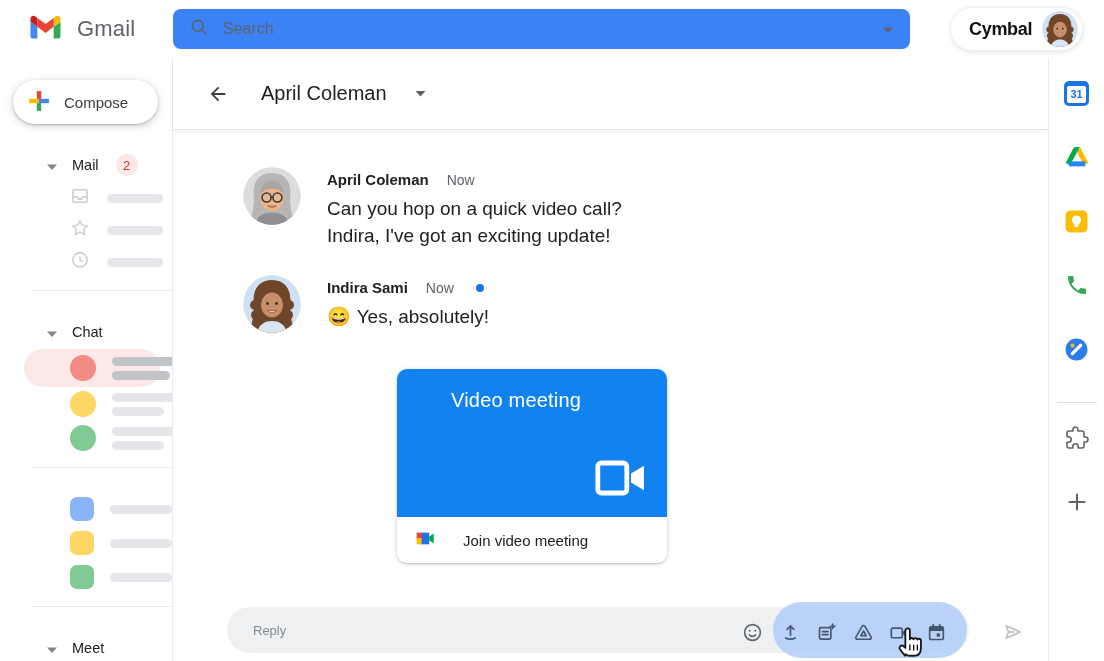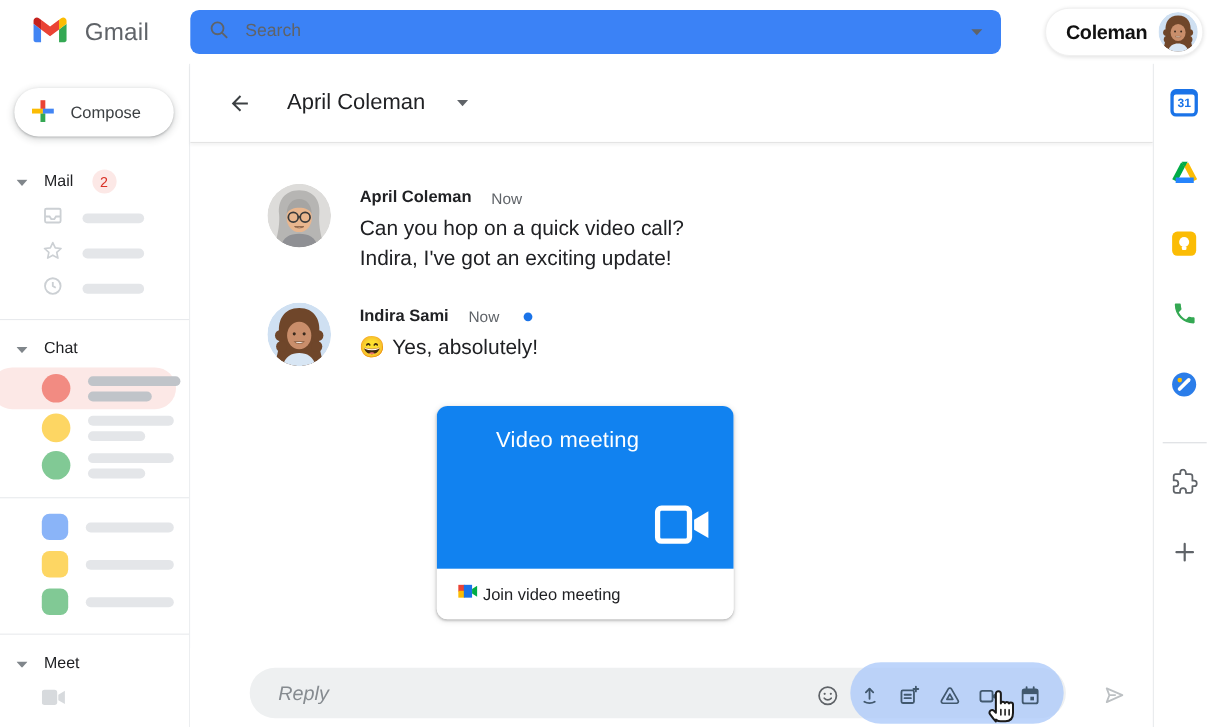--- a/index.html
+++ b/index.html
@@ -15,22 +15,22 @@
   .searchbar input { flex:1; margin-left:14px; border:none; outline:none; background:transparent; font-size:16px; color:#202124; font-family:"Liberation Sans", sans-serif; }
   .searchbar input::placeholder { color:#5f6368; }
   .account-pill { position:absolute; left:950px; top:7px; height:44px; padding:0 4px 0 18px; background:#fff; border:1px solid #f0f0f0; border-radius:24px; box-shadow:0 1px 4px rgba(0,0,0,.12); display:flex; align-items:center; gap:10px; cursor:pointer; }
   .account-label { font-size:18px; font-weight:800; color:#111; letter-spacing:-.3px; }
   .avatar-36 { width:36px; height:36px; border-radius:50%; overflow:hidden; flex:none; }
 
   
   .sidebar { position:absolute; left:0; top:58px; width:173px; height:603px; background:#fff; border-right:1px solid #e8eaed; overflow:hidden; }
   .compose-btn { margin:22px 0 0 13px; width:145px; height:44px; border:none; border-radius:24px; background:#fff; box-shadow:0 1px 2px rgba(60,64,67,.3), 0 2px 6px 2px rgba(60,64,67,.15); display:flex; align-items:center; gap:14px; padding-left:15px; cursor:pointer; }
   .compose-label { font-size:15px; font-weight:500; color:#3c4043; }
-  .section { margin-top:12px; }
-  .section.bordered { border-top:1px solid #e8eaed; padding-top:9px; }
+  .section { margin-top:12px;margin-left:32px; }
+  .section.bordered { border-top:1px solid #e8eaed; padding-top:24px; }
   .section-header { display:flex; align-items:center; gap:15px; height:34px; padding-left:15px; cursor:pointer; }
   .section-label { font-size:14.5px; font-weight:500; color:#202124; }
   .badge { width:22px; height:22px; border-radius:50%; background:#fce8e6; color:#d93025; font-size:13px; display:flex; align-items:center; justify-content:center; margin-left:2px; }
   .skel-row { display:flex; align-items:center; gap:17px; height:32px; padding-left:38px; cursor:pointer; }
   .bar { height:9px; border-radius:5px; background:#e4e6e9; }
   .bars { display:flex; flex-direction:column; gap:5px; }
   .chat-row { display:flex; align-items:center; gap:16px; height:34px; padding-left:38px; cursor:pointer; }
   .chat-row.selected { background:#fce8e6; border-radius:22px; margin:0 12px 0 -8px; padding-left:46px; height:38px; }
   .chat-row.selected .bar { background:#c0c4c9; }
   .dot-avatar { width:26px; height:26px; border-radius:50%; flex:none; }
@@ -49,27 +49,27 @@
   .sender { font-size:15px; font-weight:700; color:#202124; }
   .time { font-size:14px; color:#5f6368; }
   .presence-dot { width:8px; height:8px; border-radius:50%; background:#1a73e8; margin-left:4px; }
   .msg-text { font-size:19px; color:#202124; line-height:27px; margin-top:7px; }
   .emoji { margin-right:6px; }
 
   .meeting-card { margin:36px 0 0 154px; width:270px; border-radius:10px; overflow:hidden; box-shadow:0 1px 2px rgba(0,0,0,.18), 0 1px 6px rgba(0,0,0,.12); }
   .card-top { position:relative; height:148px; background:#1182f0; }
   .card-title { position:absolute; left:22px; top:20px; color:#fff; font-size:20px; font-weight:500; letter-spacing:.2px;margin-left:32px; }
   .card-cam { position:absolute; right:20px; bottom:16px; }
-  .card-bottom { height:46px; background:#fff; display:flex; align-items:center; gap:4px; padding-left:18px; cursor:pointer; }
+  .card-bottom { height:46px; background:#fff; display:flex; align-items:center; gap:28px; padding-left:18px; cursor:pointer; }
   .card-action { font-size:15px; color:#202124; }
 
   
   .composer { position:absolute; left:0; right:0; bottom:0; height:72px; background:#fff; }
   .reply-pill { position:absolute; left:54px; bottom:8px; width:742px; height:46px; background:#eef0f1; border-radius:24px; display:flex; align-items:center; }
-  .reply-pill input { width:360px; margin-left:26px; border:none; outline:none; background:transparent; font-size:18px; color:#000000; font-family:"Liberation Sans", sans-serif;font-style:italic; }
+  .reply-pill input { width:360px; margin-left:26px; border:none; outline:none; background:transparent; font-size:13px; color:#000000; font-family:"Liberation Sans", sans-serif; }
   .reply-pill input::placeholder { color:#868b90; }
   .highlight-pill { position:absolute; left:600px; bottom:3px; width:194px; height:56px; border-radius:28px; background:#aecbfa; opacity:.8; }
   .c-icon { position:absolute; bottom:18px; width:22px; height:22px; cursor:pointer; display:flex; align-items:center; justify-content:center; }
 
   
   .rail { position:absolute; left:1048px; top:58px; width:56px; height:603px; background:#fff; border-left:1px solid #e8eaed; display:flex; flex-direction:column; align-items:center; padding-top:22px; }
   .rail-icon { width:26px; height:26px; margin-bottom:38px; cursor:pointer; display:flex; align-items:center; justify-content:center; }
   .rail-divider { width:40px; border-top:1px solid #dadce0; margin:2px 0 22px; }
   .cal-icon { width:25px; height:25px; background:#1a73e8; border-radius:5px; position:relative; }
   .cal-inner { position:absolute; left:3px; right:3px; top:5px; bottom:3px; background:#fff; border-radius:2px; display:flex; align-items:center; justify-content:center; font-size:11px; font-weight:700; color:#1a73e8; }
@@ -104,21 +104,21 @@
       </span>
       <input type="text" placeholder="Search" style="">
       <span>
         <svg width="12" height="8" viewBox="0 0 12 8">
             <path fill="#5f6368" d="M1 1.5h10L6 7z"></path>
           </svg>
       </span>
     </div>
 
     <div class="account-pill">
-      <span class="account-label">Coleman</span>
+      <span class="account-label">Cymbal</span>
       <span class="avatar-36">
         <svg width="36" height="36" viewBox="0 0 58 58">
           <defs>
               <clipPath id="av1">
                 <circle cx="29" cy="29" r="29"></circle>
               </clipPath>
             </defs>
           <g clip-path="url(#av1)">
             <rect width="58" height="58" fill="#cfe0f2"></rect>
             <path d="M29 5C15 5 9.5 16 10.8 27.5 11.7 36 9.8 46 7.5 53l9 5h25l9-5c-2.3-7-4.2-17-3.3-25.5C48.5 16 43 5 29 5z" fill="#6f462a"></path>

